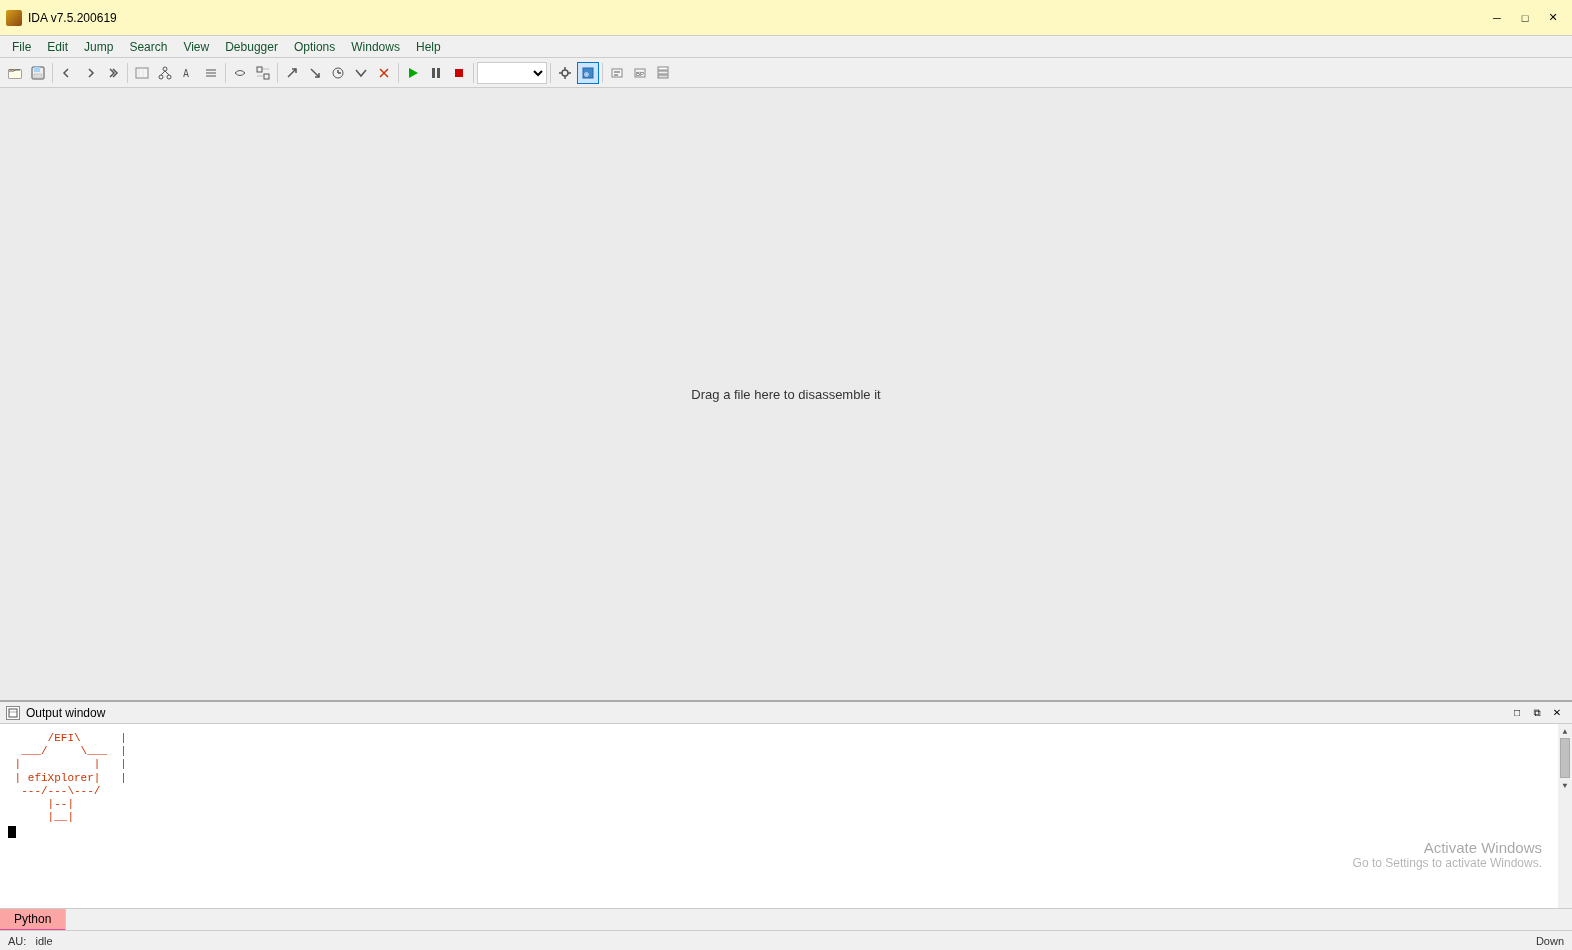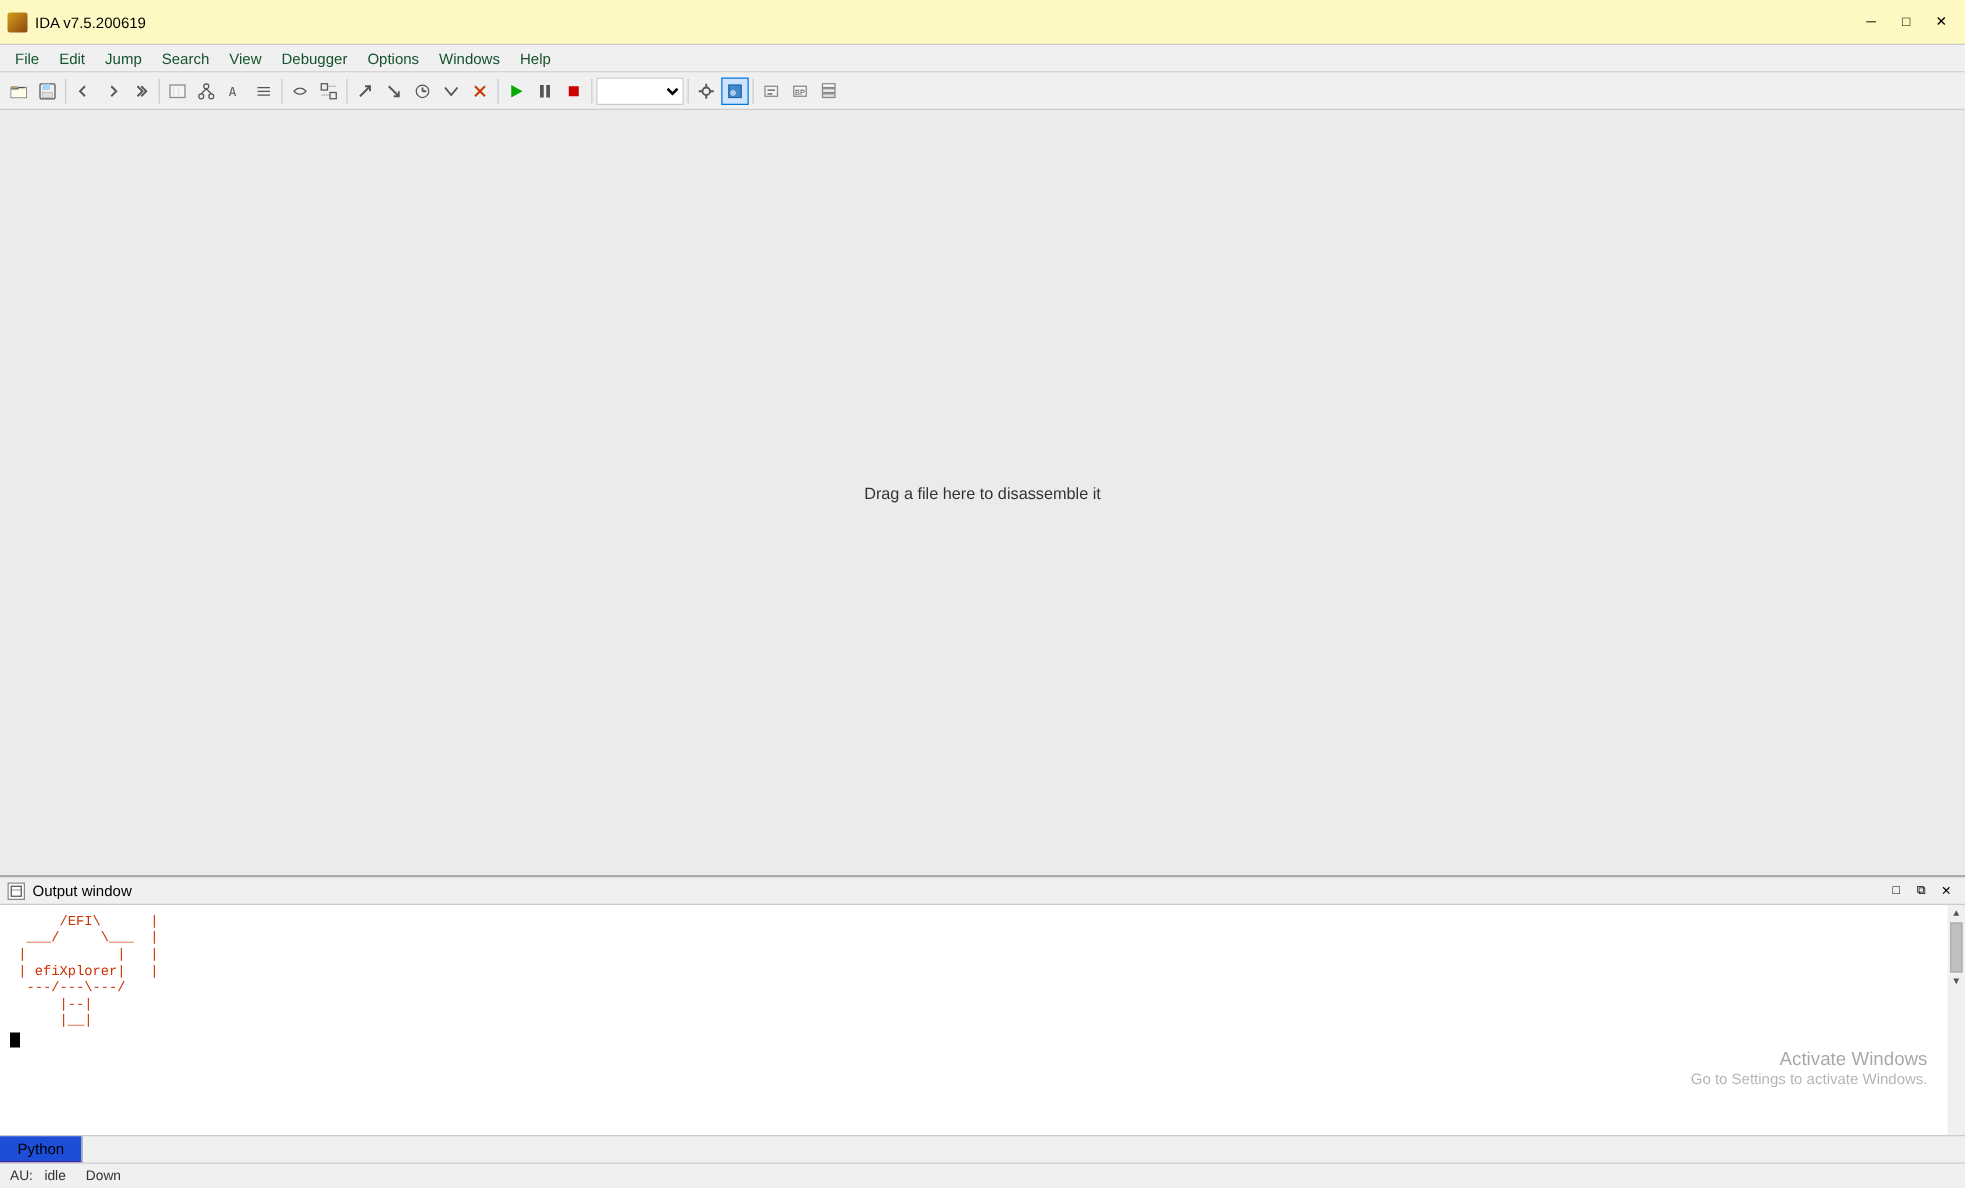--- a/index.html
+++ b/index.html
@@ -215,34 +215,35 @@
     }
     .output-tab {
       padding: 2px 14px;
       font-size: 12px;
       cursor: pointer;
       border-right: 1px solid #ccc;
       display: flex;
       align-items: center;
     }
     .output-tab.active {
-      background: #1d4ed8;
-      border-bottom: 2px solid #4c1d95;
+      background: #fca5a5;
+      border-bottom: 2px solid #ec4899;
       margin-bottom: -1px;
     }
 
     
     #status-bar {
       height: 20px;
       background: #f0f0f0;
       border-top: 1px solid #ccc;
       display: flex;
       align-items: center;
       padding: 0 8px;
       gap: 16px;
+      justify-content: space-between;
     }
     .status-item {
       font-size: 11px;
       color: #333;
     }
 
     
     #activate-windows {
       position: absolute;
       bottom: 60px;

